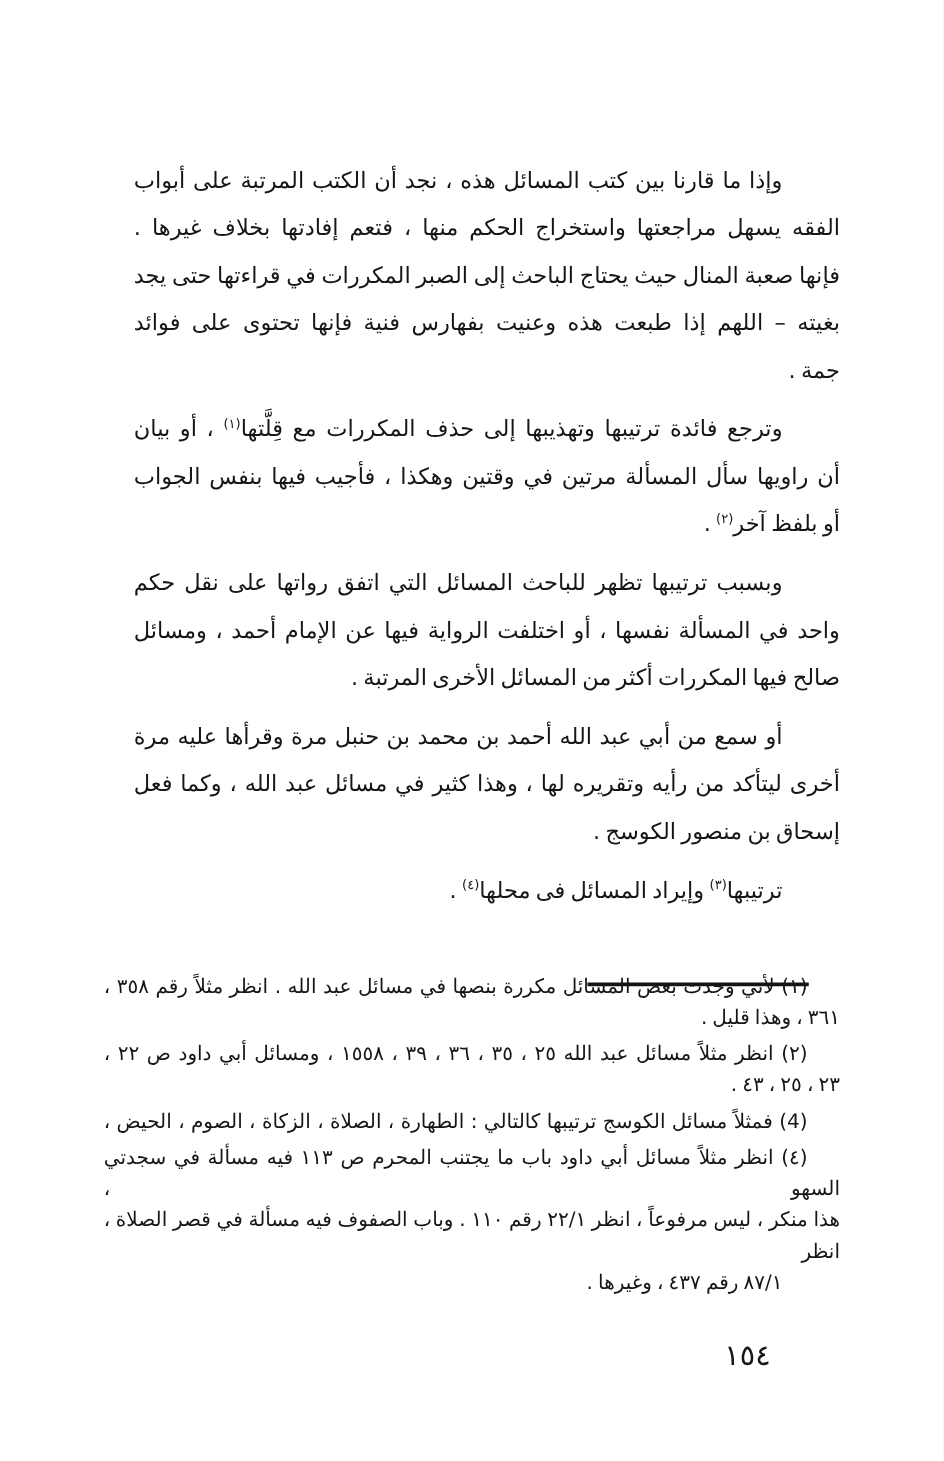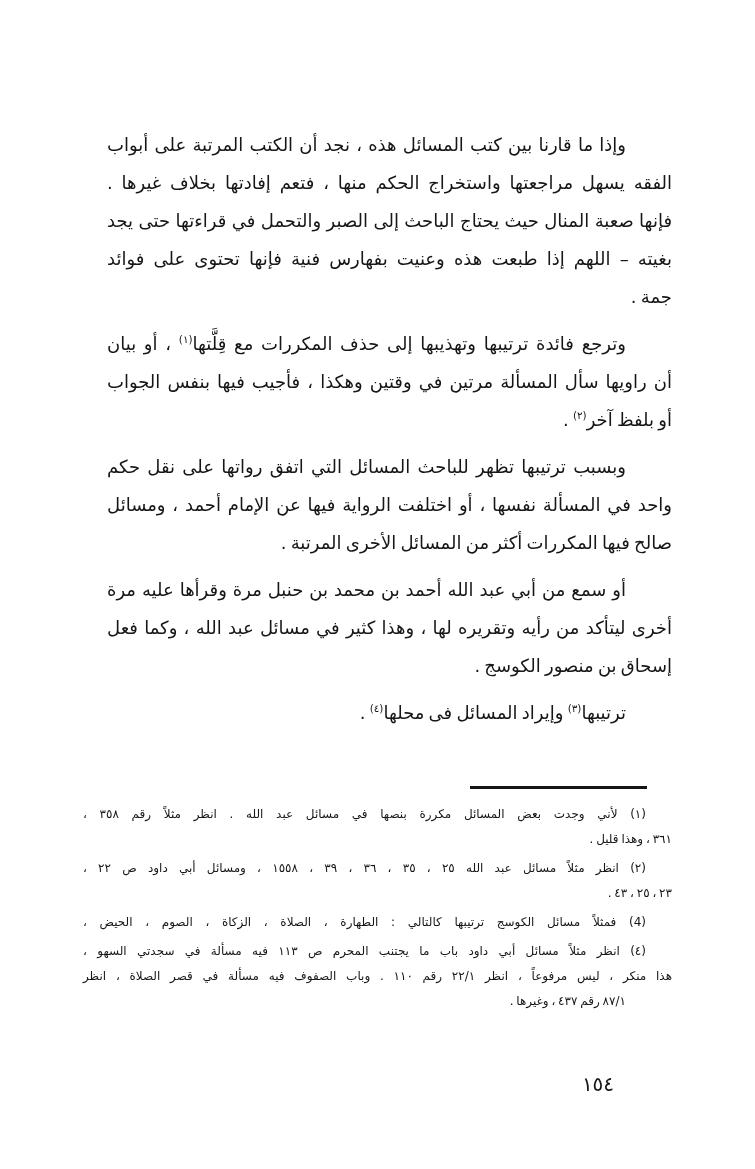--- a/index.html
+++ b/index.html
@@ -43,53 +43,53 @@
   .fn-separator {
     position: absolute;
     top: 786px;
     left: 470px;
     width: 177px;
     height: 3px;
     background: #151515;
   }
   .footnotes {
     position: absolute;
-    top: 802px;
+    top: 776px;
     right: 83px;
     width: 589px;
-    font-size: 12px;
+    font-size: 16px;
     line-height: 25px;
     word-spacing: -1px;
   }
   .footnote { margin: 0 0 4px 0; }
   .fn-line {
     text-align: justify;
     text-align-last: justify;
   }
   .footnote .fn-line:first-child { text-indent: 26px; }
   .page-number {
     position: absolute;
     top: 1072px;
     left: 566px;
     width: 64px;
     text-align: center;
-    font-size: 20px;
+    font-size: 23px;
     letter-spacing: 4px;
     direction: rtl;
   }
 </style>
 </head>
 <body>
 
 <div class="page">
   <div class="body-text" id="body-text">
       <div class="paragraph">
         <div class="body-line">وإذا ما قارنا بين كتب المسائل هذه ، نجد أن الكتب المرتبة على أبواب</div>
         <div class="body-line">الفقه يسهل مراجعتها واستخراج الحكم منها ، فتعم إفادتها بخلاف غيرها .</div>
-        <div class="body-line">فإنها صعبة المنال حيث يحتاج الباحث إلى الصبر والتحمل في قراءتها حتى يجد</div>
+        <div class="body-line">فإنها صعبة المنال حيث يحتاج الباحث إلى الصبر المكررات في قراءتها حتى يجد</div>
         <div class="body-line">بغيته – اللهم إذا طبعت هذه وعنيت بفهارس فنية فإنها تحتوى على فوائد</div>
         <div class="body-line align-right">جمة .</div>
       </div>
       <div class="paragraph">
         <div class="body-line">وترجع فائدة ترتيبها وتهذيبها إلى حذف المكررات مع قِلَّتها<sup class="fn-marker">(١)</sup> ، أو بيان</div>
         <div class="body-line">أن راويها سأل المسألة مرتين في وقتين وهكذا ، فأجيب فيها بنفس الجواب</div>
         <div class="body-line align-right">أو بلفظ آخر<sup class="fn-marker">(٢)</sup> .</div>
       </div>
       <div class="paragraph">
         <div class="body-line">وبسبب ترتيبها تظهر للباحث المسائل التي اتفق رواتها على نقل حكم</div>

